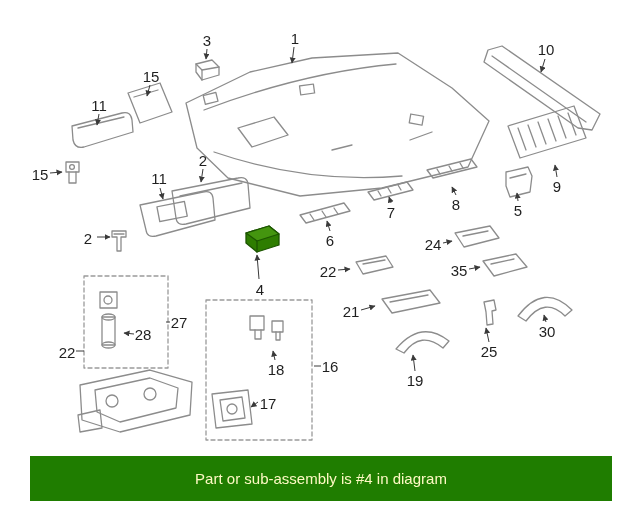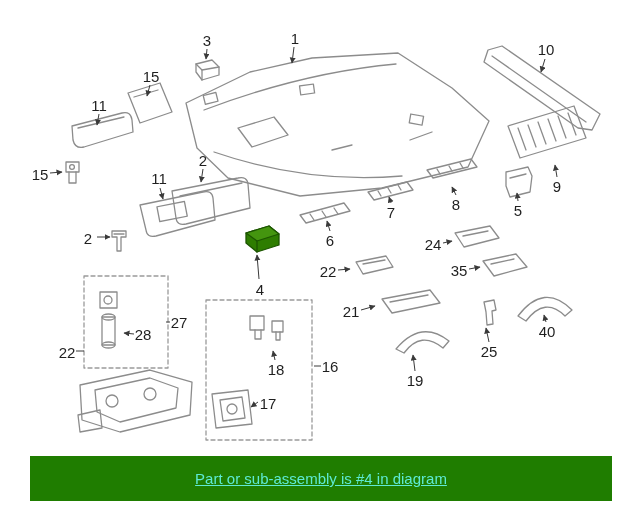--- a/index.html
+++ b/index.html
@@ -7,22 +7,22 @@
     position:relative;width:640px;height:512px;background:#ffffff;overflow:hidden;
     font-family:"Liberation Sans", sans-serif;
   }
   svg{position:absolute;left:0;top:0;}
   .lbl{
     position:absolute;transform:translate(-50%,-50%);
     font-size:15px;color:#1f1f1f;line-height:1;user-select:none;cursor:pointer;
   }
   .banner{
     position:absolute;left:30px;top:456px;width:582px;height:45px;
-    background:#1f7d00;color:#5eead4;display:flex;flex-direction:column;
-    align-items:center;justify-content:center;gap:1px;text-decoration:underline;
+    background:#1f7d00;color:#fef9c3;display:flex;flex-direction:column;
+    align-items:center;justify-content:center;gap:1px;
   }
   .banner-line{font-size:15px;line-height:21px;white-space:nowrap;}
 </style>
 </head>
 <body>
 
 <div class="stage">
 
   <svg width="640" height="455" viewBox="0 0 640 455">
     <defs>
@@ -218,21 +218,21 @@
   <div class="lbl" style="left:546px;top:49px">10</div>
   <div class="lbl" style="left:99px;top:105px">11</div>
   <div class="lbl" style="left:159px;top:178px">11</div>
   <div class="lbl" style="left:151px;top:76px">15</div>
   <div class="lbl" style="left:203px;top:160px">2</div>
   <div class="lbl" style="left:40px;top:174px">15</div>
   <div class="lbl" style="left:330px;top:366px">16</div>
   <div class="lbl" style="left:268px;top:403px">17</div>
   <div class="lbl" style="left:276px;top:369px">18</div>
   <div class="lbl" style="left:415px;top:380px">19</div>
-  <div class="lbl" style="left:547px;top:331px">40</div>
+  <div class="lbl" style="left:547px;top:331px">30</div>
   <div class="lbl" style="left:351px;top:311px">21</div>
   <div class="lbl" style="left:328px;top:271px">22</div>
   <div class="lbl" style="left:459px;top:270px">35</div>
   <div class="lbl" style="left:433px;top:244px">24</div>
   <div class="lbl" style="left:489px;top:351px">25</div>
   <div class="lbl" style="left:67px;top:352px">22</div>
   <div class="lbl" style="left:179px;top:322px">27</div>
   <div class="lbl" style="left:143px;top:334px">28</div>
 
   <div class="banner">

